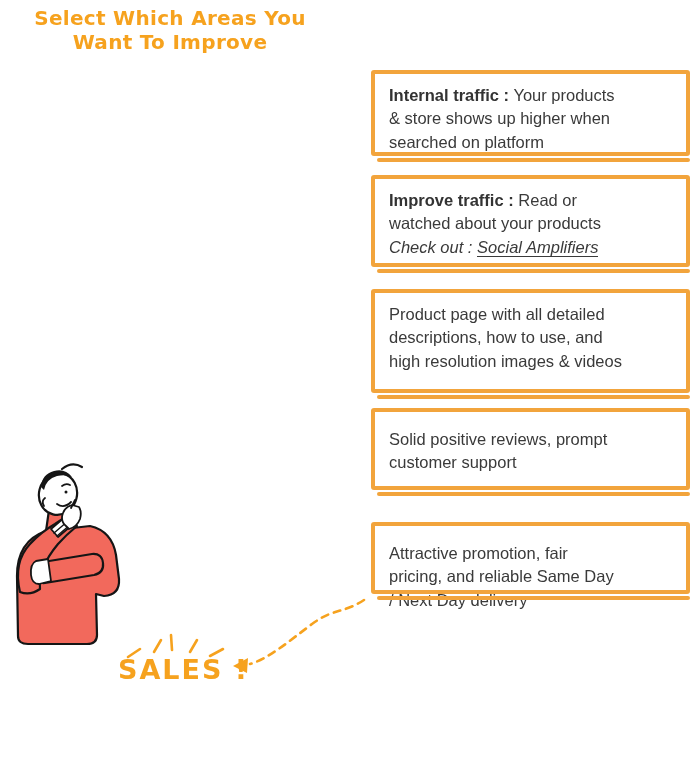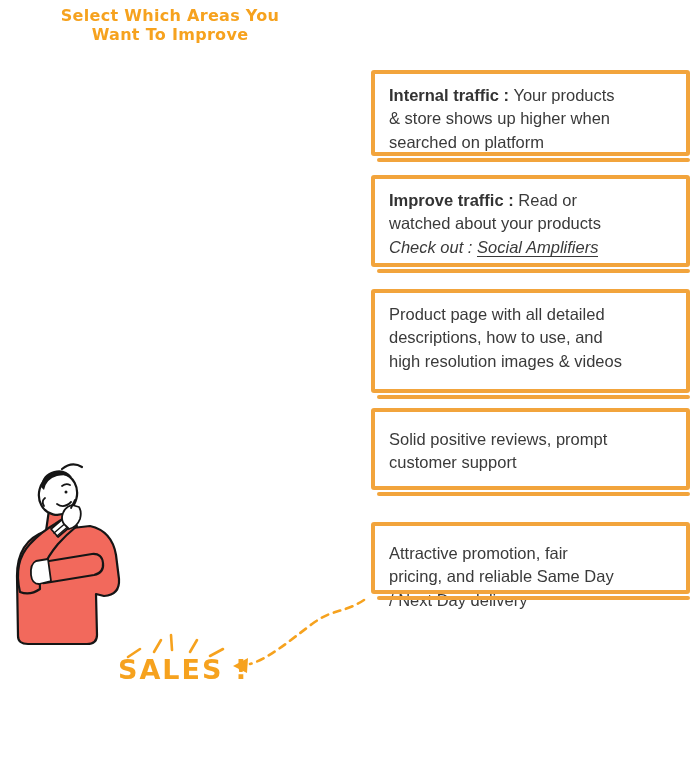--- a/index.html
+++ b/index.html
@@ -2,21 +2,21 @@
 <html><head>
 <meta charset="utf-8">
 <style>
   html,body{margin:0;padding:0;background:#ffffff;}
   .canvas{
     position:relative;width:693px;height:758px;background:#ffffff;overflow:hidden;
     font-family:"Liberation Sans",sans-serif;
   }
   .title{
     position:absolute;left:20px;top:6px;width:300px;text-align:center;
-    font-family:"DejaVu Sans",sans-serif;font-weight:bold;font-size:16px;line-height:1.2;
+    font-family:"DejaVu Sans",sans-serif;font-weight:bold;font-size:20px;line-height:1.2;
     color:#F6A21E;white-space:pre-line;letter-spacing:.3px;
   }
   .box{
     position:absolute;left:371px;width:319px;box-sizing:border-box;
     border:4px solid #F2A43C;border-radius:3px;background:#ffffff;
     padding:10px 7px 8px 14px;
   }
   .box::after{ 
     content:"";position:absolute;left:2px;right:-4px;bottom:-10px;height:4px;
     background:#F2A43C;border-radius:2px;

